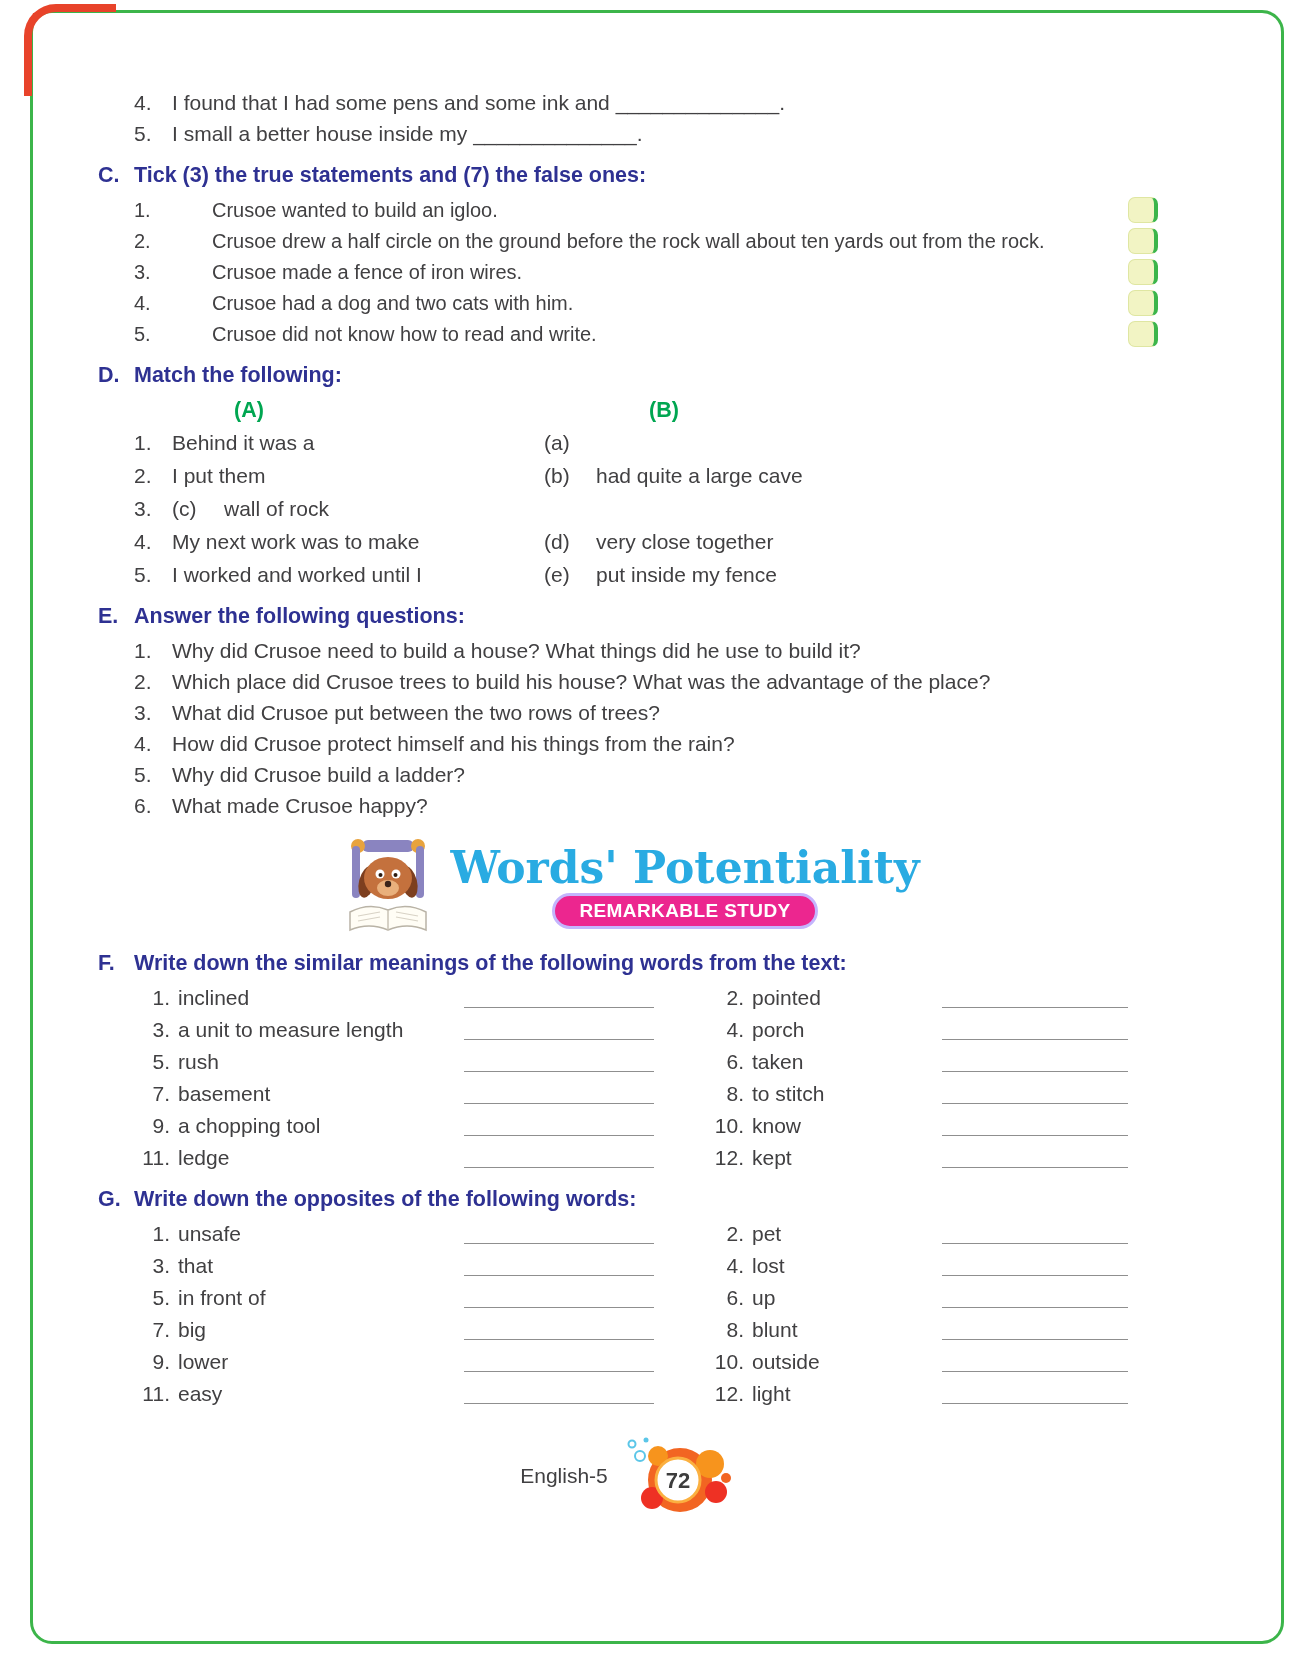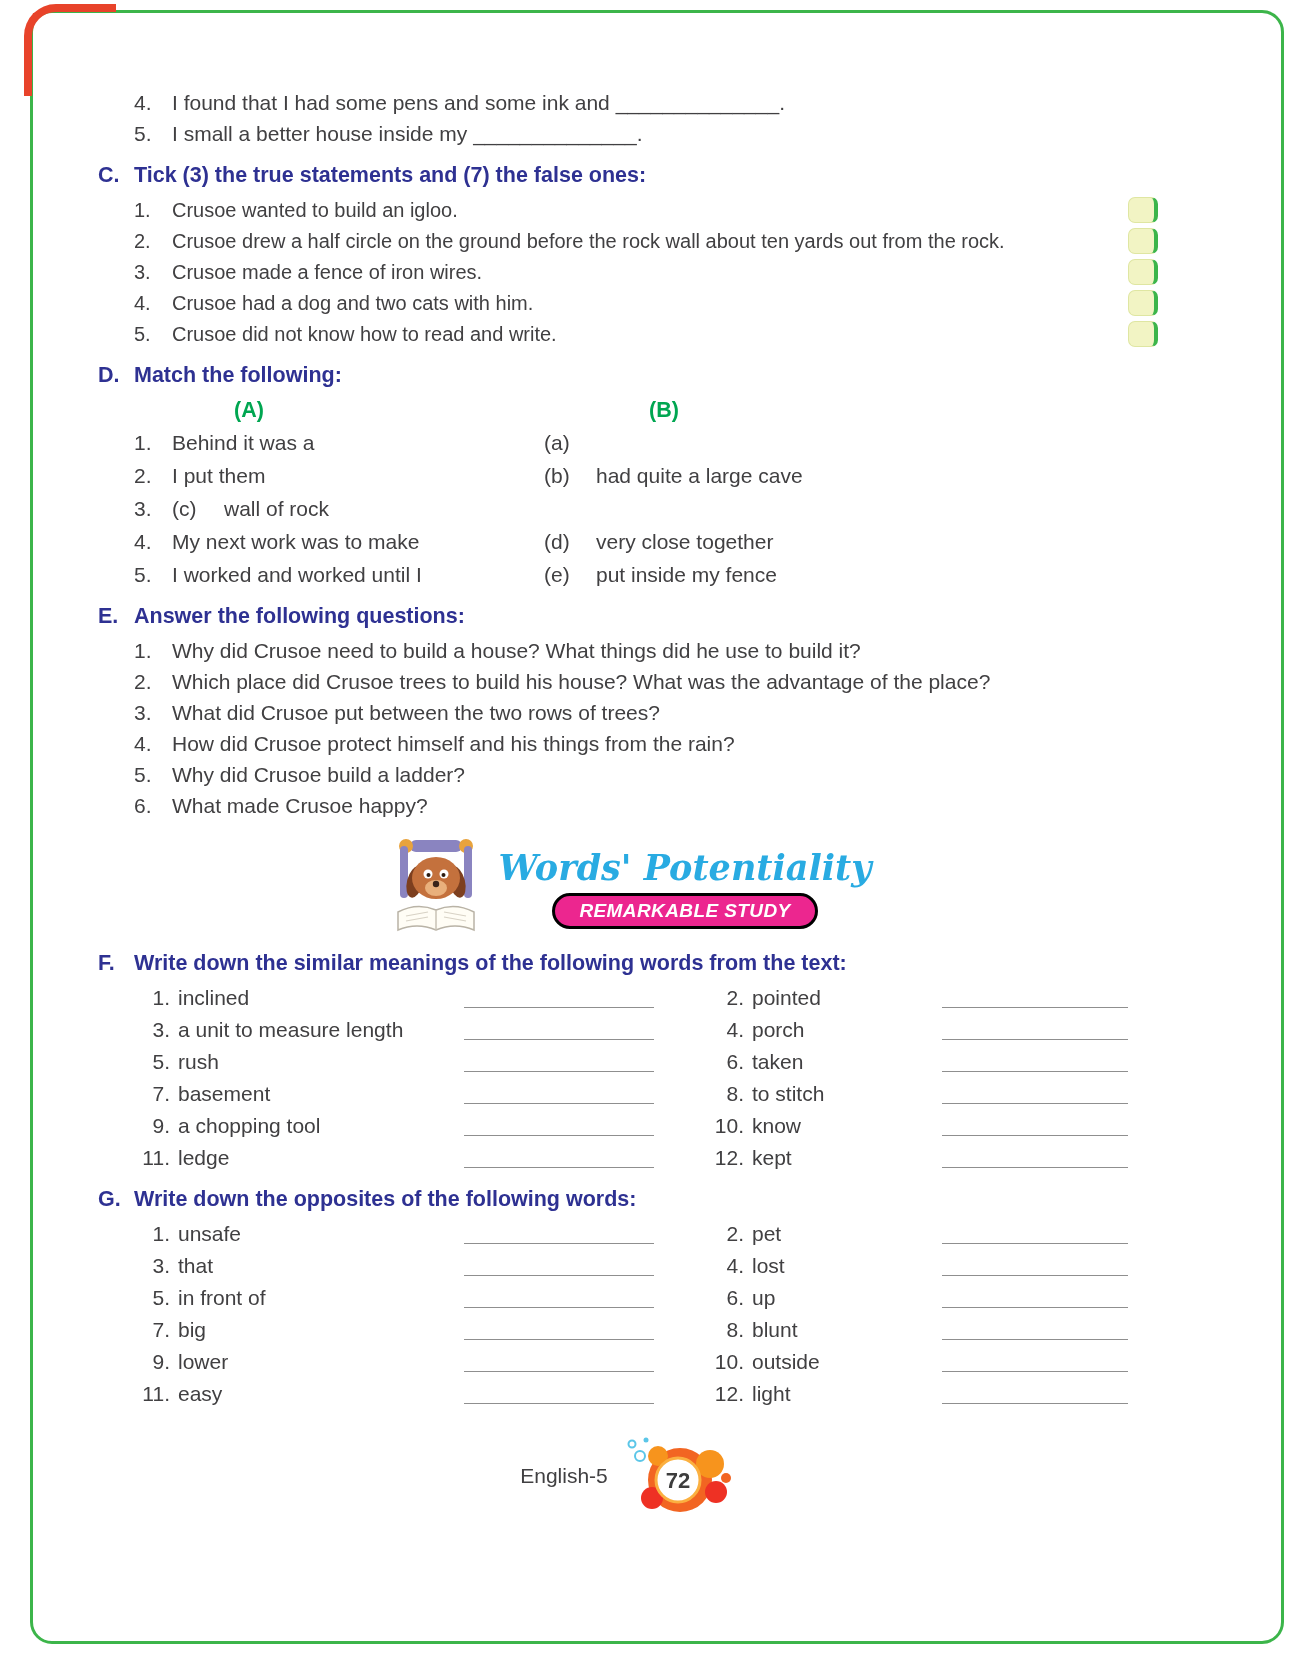--- a/index.html
+++ b/index.html
@@ -24,47 +24,47 @@
   .item-row { padding-left:36px; }
   .item-row .num { width:38px; flex:none; }
   .item-row .txt { flex:1; }
 
   .sec-head { display:flex; font-weight:bold; color:#2e3192; font-size:21.5px; margin:13px 0 7px; line-height:28px; }
   .sec-head .letter { width:36px; flex:none; }
   .sec-head .title { flex:1; }
 
   .tick-row { padding-left:36px; font-size:20px; align-items:flex-start; }
   .tick-row .num { width:38px; flex:none; }
-  .tick-row .txt { flex:1; }
+  .tick-row .txt { flex:1;margin-left:40px; }
   .checkbox {
     flex:none; width:30px; height:26px; margin-left:10px; margin-top:1px;
     background:#f2f4c4; border:1px solid #dfe6a2;
     border-right:4px solid #3cb54a; border-radius:7px;
   }
 
   .match-heads { display:flex; font-weight:bold; color:#00a651; font-size:21.5px; margin:4px 0; padding-left:36px; line-height:28px;}
   .match-heads .col-a { width:410px; padding-left:100px; flex:none; }
   .match-heads .col-b { padding-left:105px; }
   .match-row { padding-left:36px; margin:5px 0; }
   .match-row .mnum { width:38px; flex:none; }
   .match-row .mtextL { width:372px; flex:none; }
   .match-row .mletter { width:52px; flex:none; }
   .match-row .mtextR { flex:1; }
 
   .banner { display:flex; justify-content:center; align-items:center; gap:10px; margin:16px 0 4px; }
   .banner-art { flex:none; line-height:0; }
   .banner-texts { text-align:center; }
   .banner-title {
-    font-family:"DejaVu Serif", serif; font-style:italic; font-weight:bold;
-    color:#29abe2; font-size:35px; line-height:50px;
+    font-family:"DejaVu Serif", serif; font-weight:bold;
+    color:#29abe2; font-size:44px; line-height:50px;
   }
   .banner-badge {
     display:inline-block; background:#ec268f; color:#ffffff; font-weight:bold;
     font-size:19px; line-height:22px; padding:4px 24px; border-radius:20px;
-    border:3px solid #000000; letter-spacing:0.4px; margin-top:0px;font-style:italic;
+    border:3px solid #c4b5fd; letter-spacing:0.4px; margin-top:0px;
   }
 
   .word-row { padding-left:24px; margin:4px 0; align-items:flex-end; }
   .word-row .wnum  { width:56px; flex:none; text-align:right; padding-right:8px; }
   .word-row .wword { width:286px; flex:none; }
   .word-row .wblank { width:190px; flex:none; border-bottom:1.5px solid #8f8f8f; height:24px; margin:0 40px 4px 0; }
   .word-row .wnum2 { width:58px; flex:none; text-align:right; padding-right:8px; }
   .word-row .wword2 { width:190px; flex:none; }
   .word-row .wblank2 { width:186px; flex:none; border-bottom:1.5px solid #8f8f8f; height:24px; margin:0 0 4px 0; }
 

